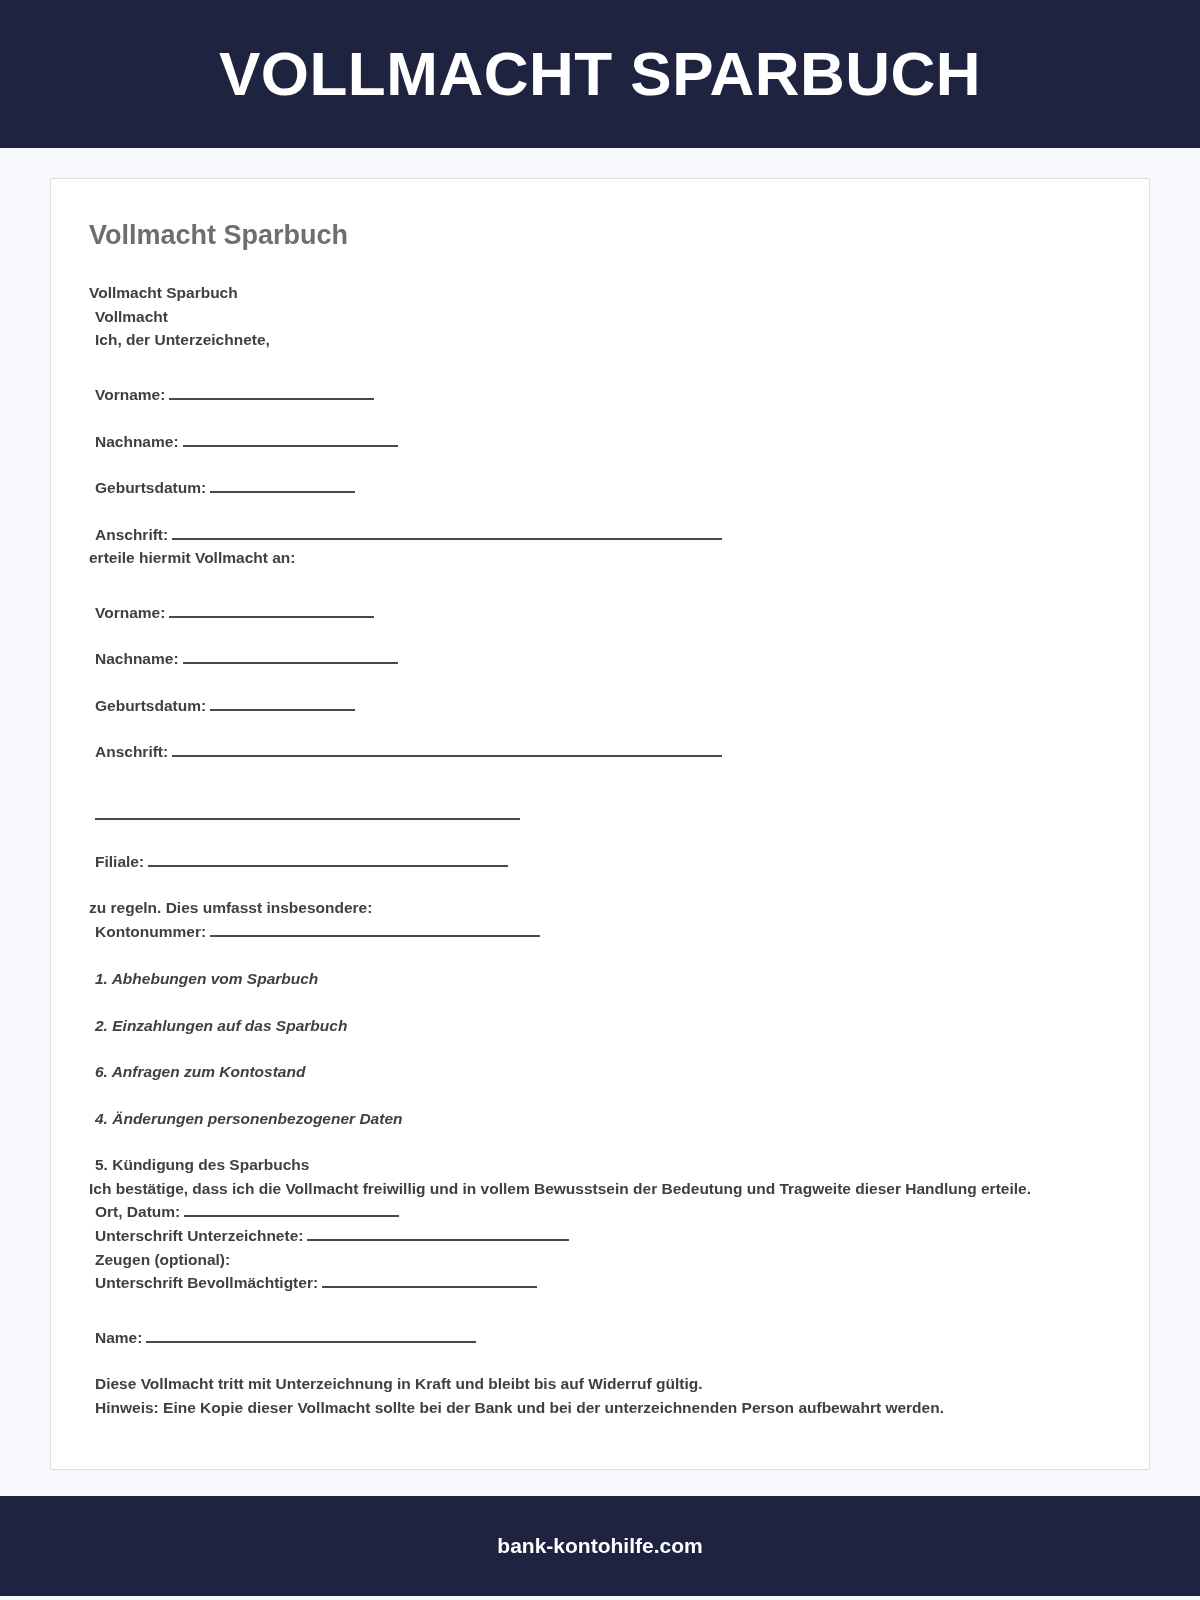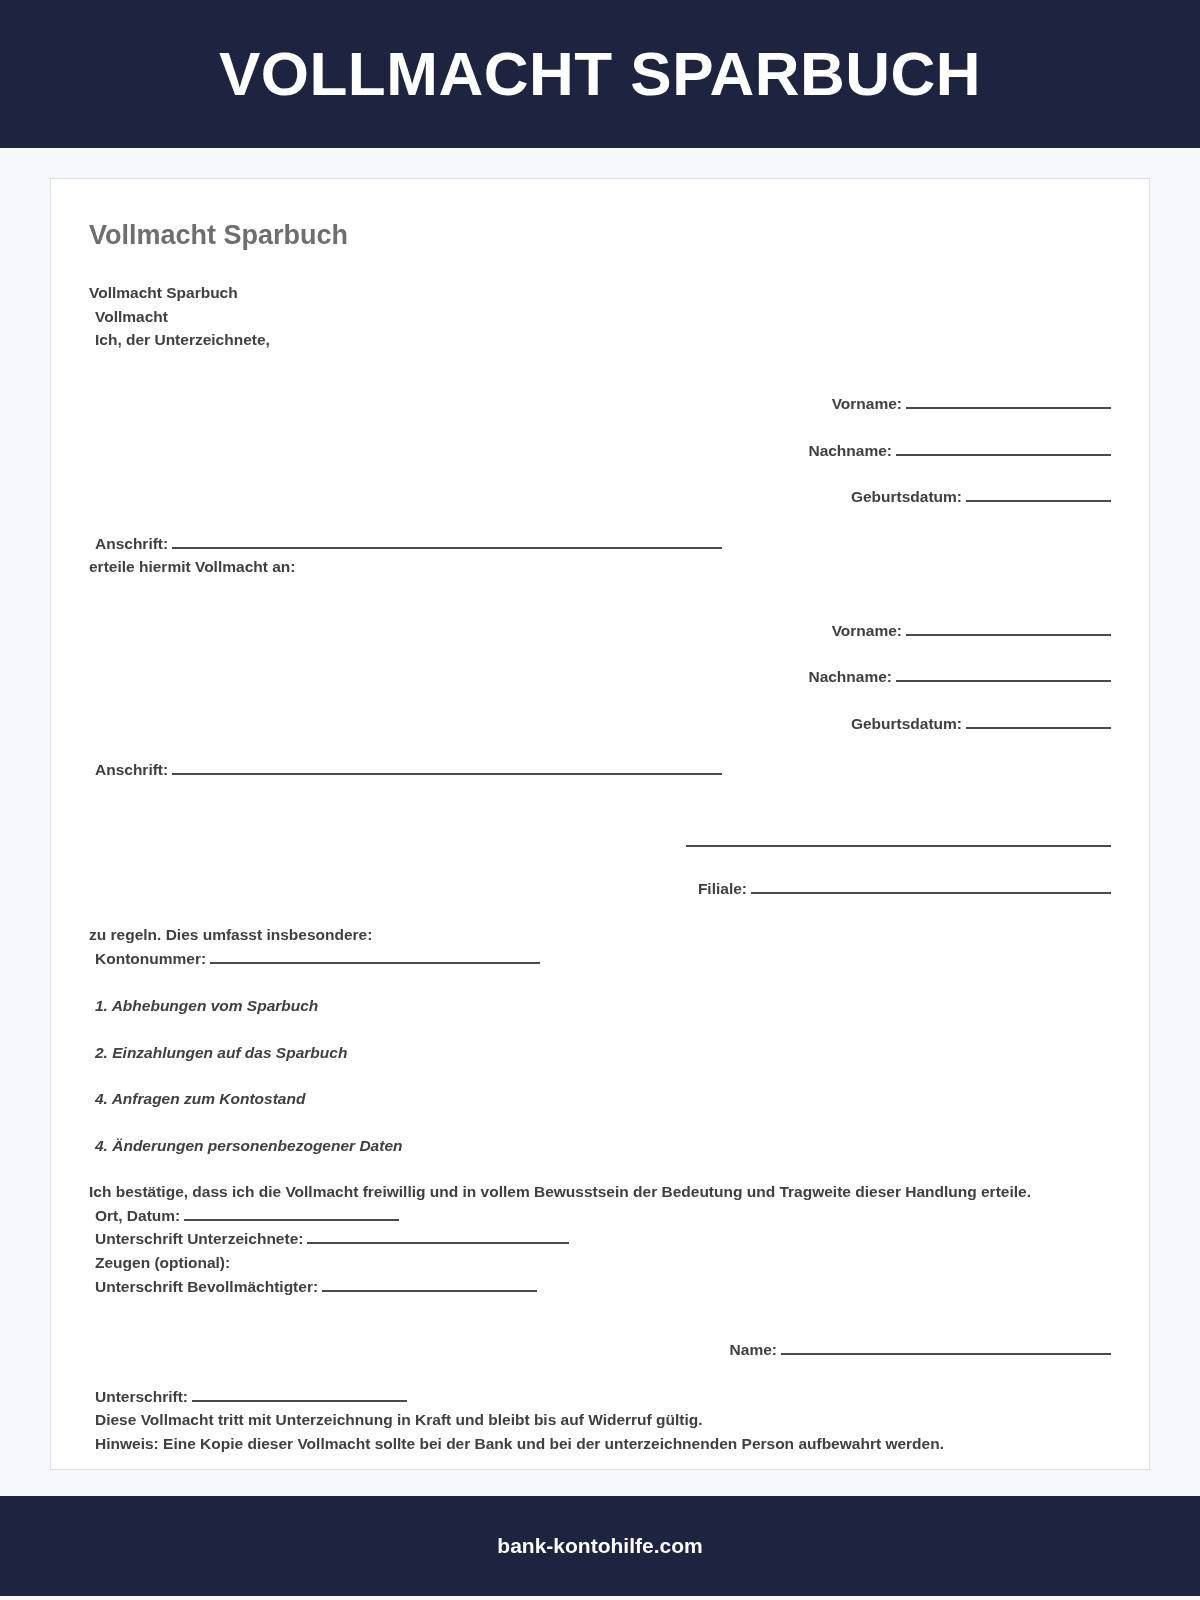--- a/index.html
+++ b/index.html
@@ -63,23 +63,22 @@
     font-weight: bold;
     line-height: 1.52;
   }
 
   
   .tight {
     margin: 0;
   }
   
   .row {
-    margin: 16px 0 23px 0;
+    margin: 7px 0 23px 0;
     white-space: nowrap;
-    text-align: right;
   }
   .indent {
     padding-left: 6px;
   }
   
   .ul {
     display: inline-block;
     border-bottom: 2px solid #4a4a4a;
     height: 0.95em;
     vertical-align: baseline;
@@ -186,22 +185,23 @@
         <p class="tight indent">
           <span>Kontonummer:</span><span class="ul ul-xl"></span>
         </p>
       </div>
 
       <div class="gap-md"></div>
 
       <div>
         <p class="list-item">1. Abhebungen vom Sparbuch</p>
         <p class="list-item">2. Einzahlungen auf das Sparbuch</p>
-        <p class="list-item">4. Anfragen zum Kontostand</p>
+        <p class="list-item">6. Anfragen zum Kontostand</p>
         <p class="list-item">4. Änderungen personenbezogener Daten</p>
+        <p class="tight indent">5. Kündigung des Sparbuchs</p>
       </div>
 
       <div>
         <p class="tight para">Ich bestätige, dass ich die Vollmacht freiwillig und in vollem Bewusstsein der Bedeutung und Tragweite dieser Handlung erteile.</p>
         <p class="tight indent">
           <span>Ort, Datum:</span><span class="ul ul-m"></span>
         </p>
         <p class="tight indent">
           <span>Unterschrift Unterzeichnete:</span><span class="ul ul-l"></span>
         </p>
@@ -209,23 +209,20 @@
         <p class="tight indent">
           <span>Unterschrift Bevollmächtigter:</span><span class="ul ul-m"></span>
         </p>
       </div>
 
       <div class="gap-md"></div>
 
       <div>
         <p class="row indent">
           <span>Name:</span><span class="ul ul-xl"></span>
-        </p>
-        <p class="tight indent">
-          <span>Unterschrift:</span><span class="ul ul-m"></span>
         </p>
       </div>
 
       <div>
         <p class="tight indent">Diese Vollmacht tritt mit Unterzeichnung in Kraft und bleibt bis auf Widerruf gültig.</p>
         <p class="tight para indent">Hinweis: Eine Kopie dieser Vollmacht sollte bei der Bank und bei der unterzeichnenden Person aufbewahrt werden.</p>
       </div>
 
     </div>
   </section>

